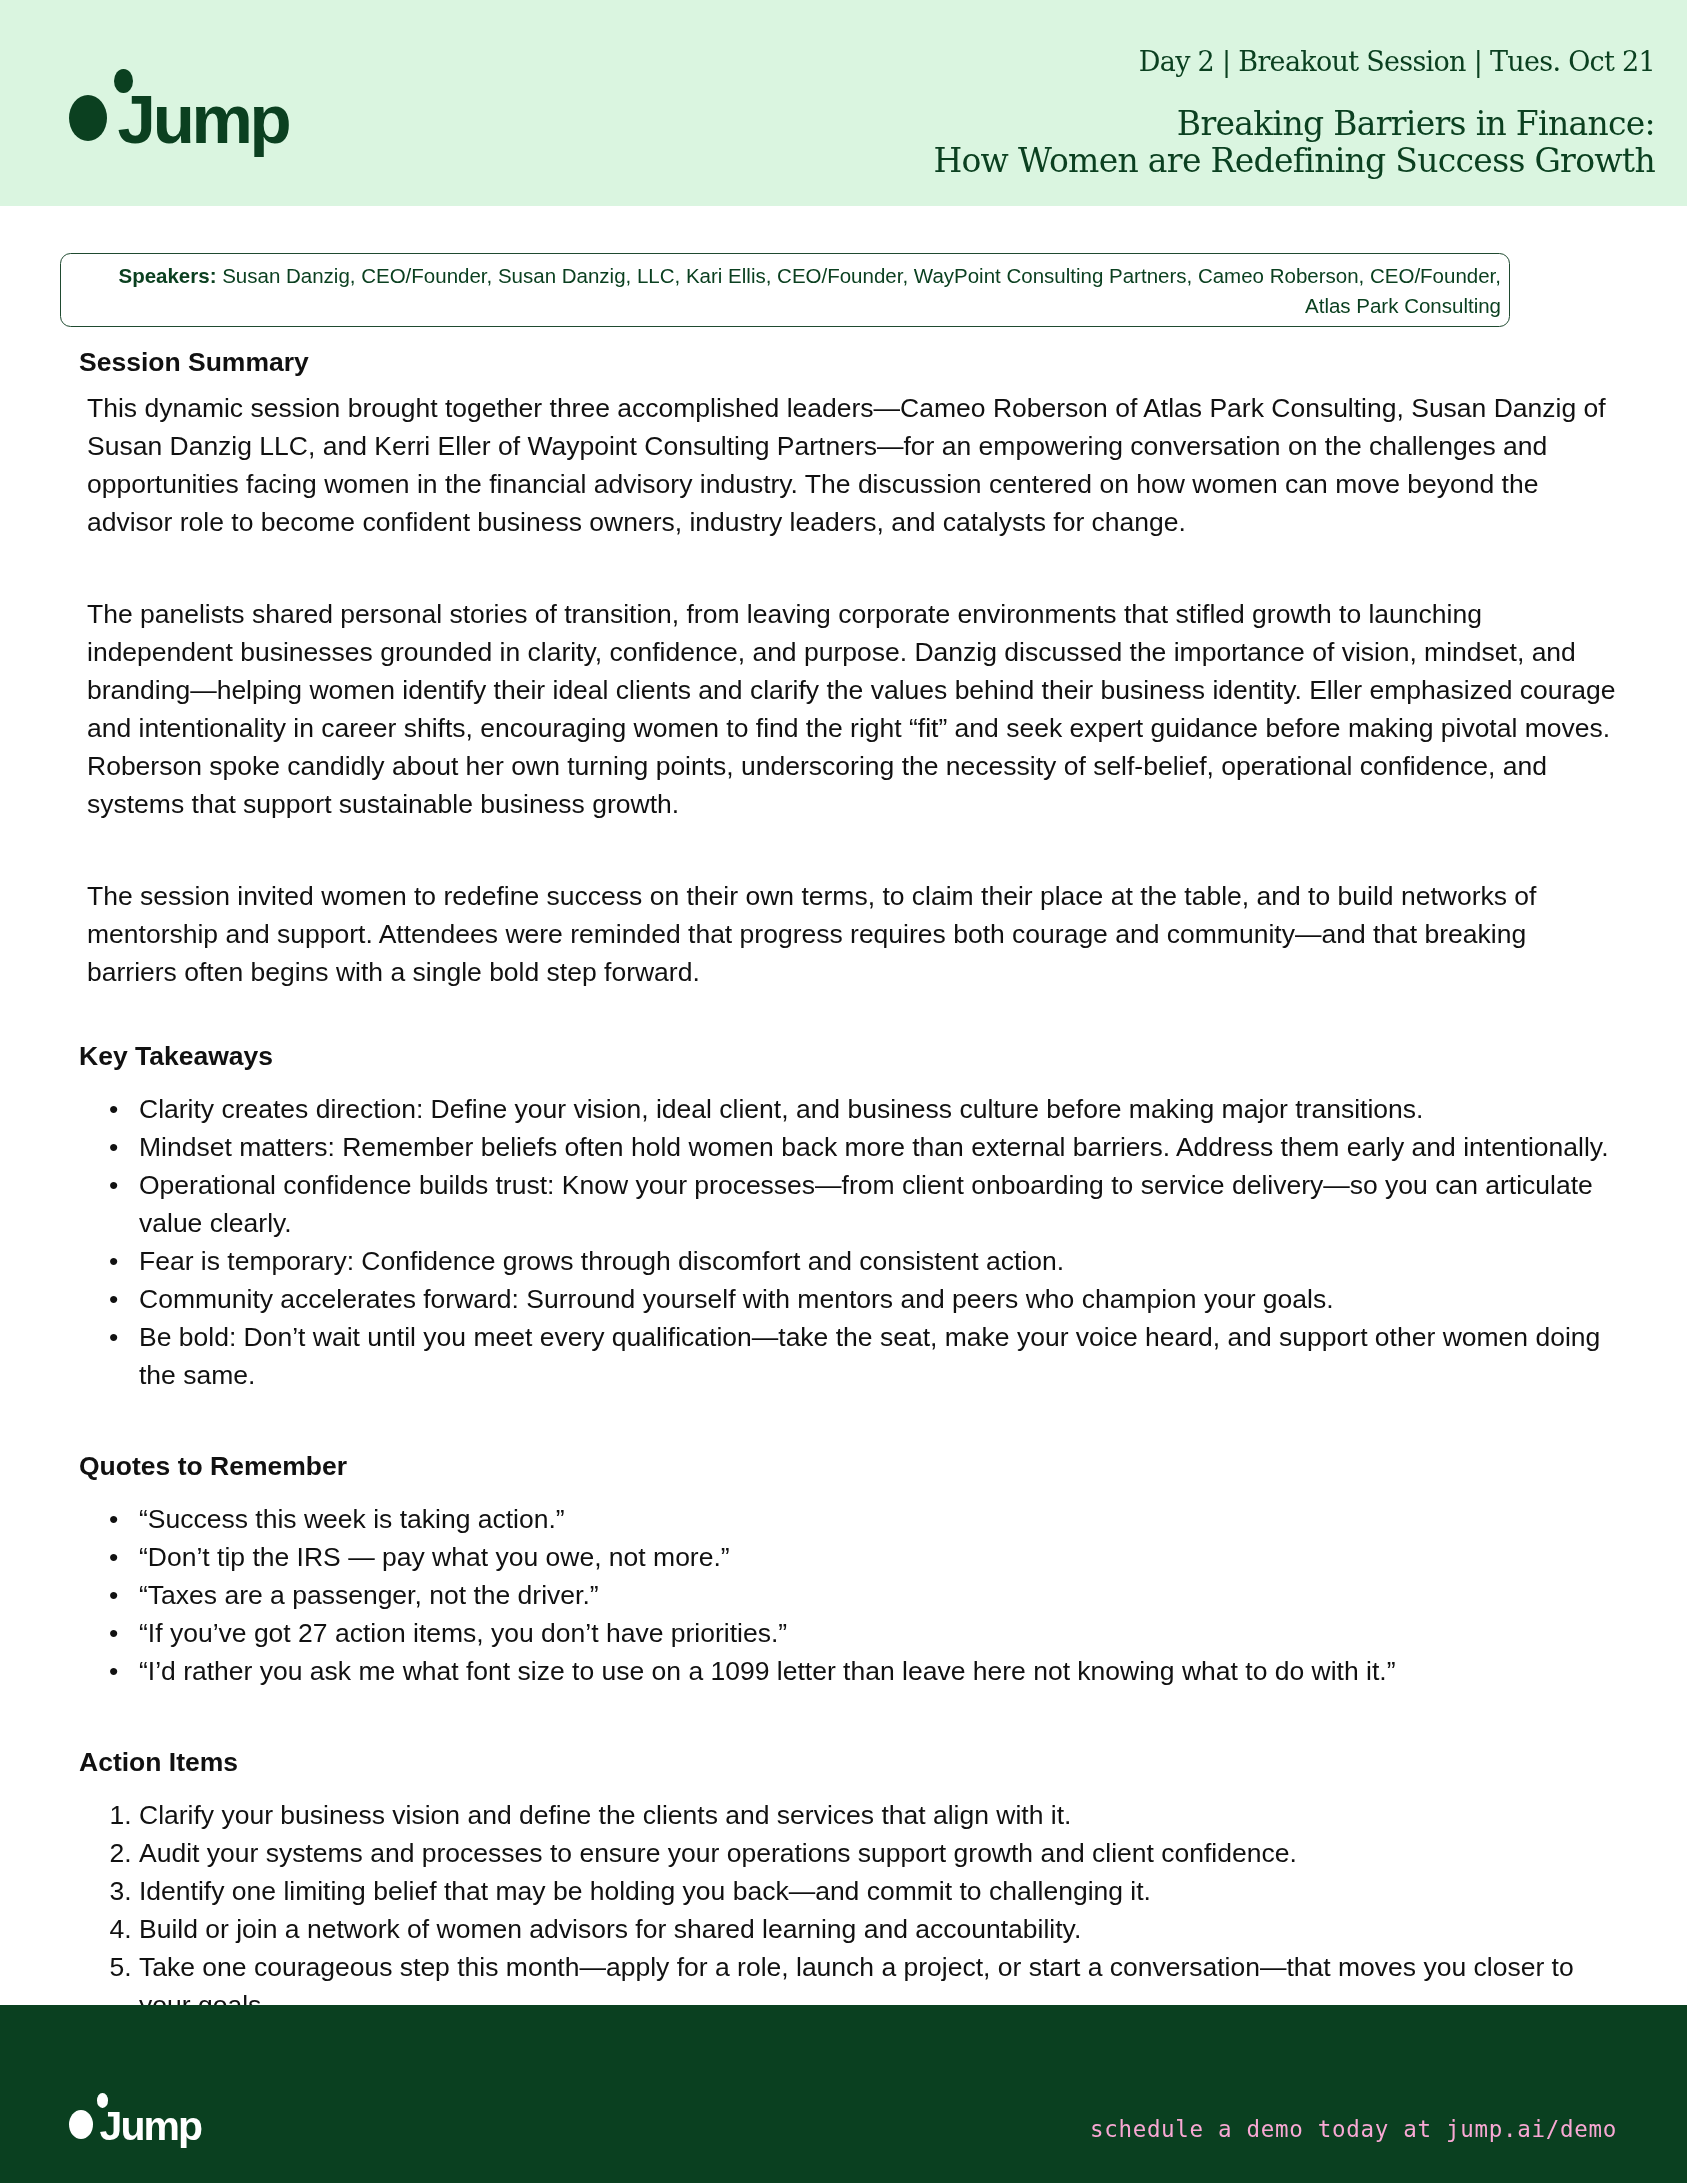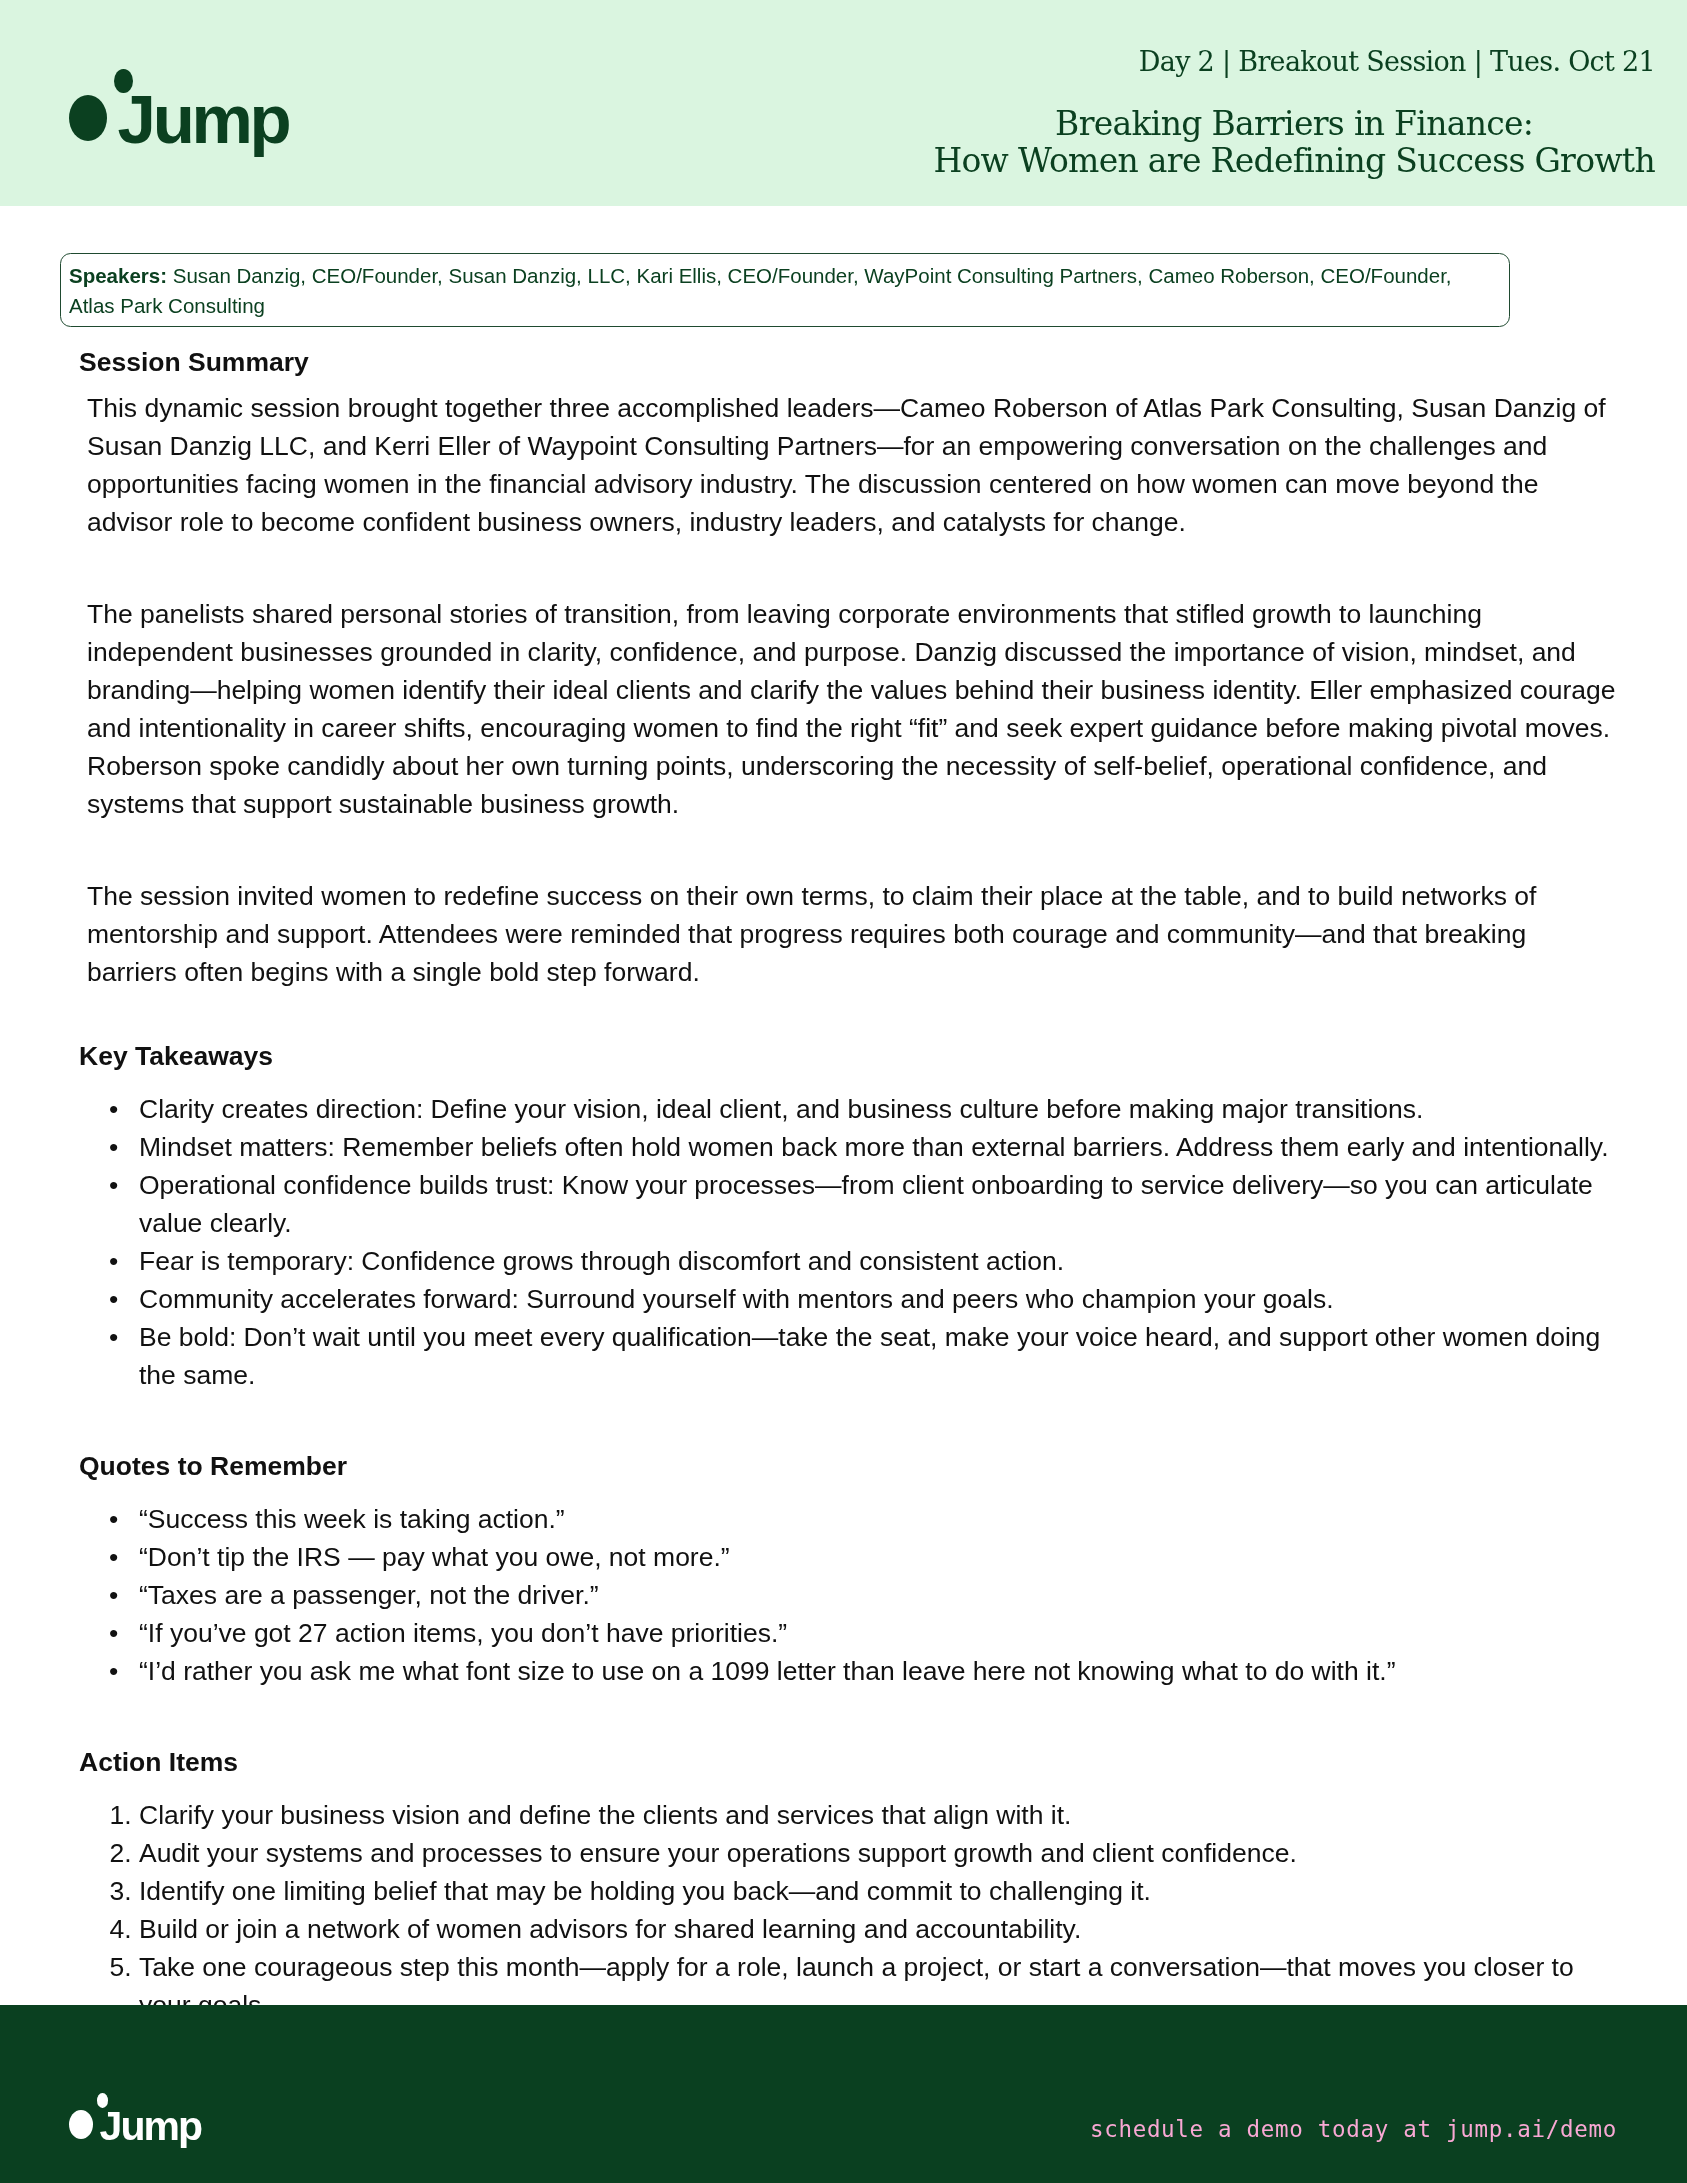--- a/index.html
+++ b/index.html
@@ -35,29 +35,29 @@
     }
     .header-right {
       position: absolute; right: 32px; top: 38px; text-align: right;
       font-family: "DejaVu Serif", "Liberation Serif", serif;
       color: #0b4020;
     }
     .header-right .session-line {
       font-size: 27px; line-height: 48px; letter-spacing: -0.7px;
     }
     .header-right .title-line {
-      font-size: 33px; line-height: 37px; letter-spacing: -0.7px; text-align: center;
+      font-size: 33px; line-height: 37px; letter-spacing: -0.7px;
     }
     .header-right .title-block { margin-top: 18.5px; }
 
     .speakers-box {
       position: absolute; left: 60px; top: 253px; width: 1450px; height: 74px;
       border: 1.3px solid #1f4a30; border-radius: 10.6px; box-sizing: border-box;
       padding: 6.6px 8px; color: #0b4020;
-      font-size: 20.5px; line-height: 30px;
+      font-size: 20.5px; line-height: 30px; text-align: right;
     }
     .speakers-box .label { font-weight: 700; }
 
     .content {
       position: absolute; left: 79px; top: 343px; width: 1548px;
       font-size: 26.5px; line-height: 38px; color: #111111;
     }
     .content h2 {
       margin: 0; font-size: 26.5px; line-height: 38px; font-weight: 700;
     }

